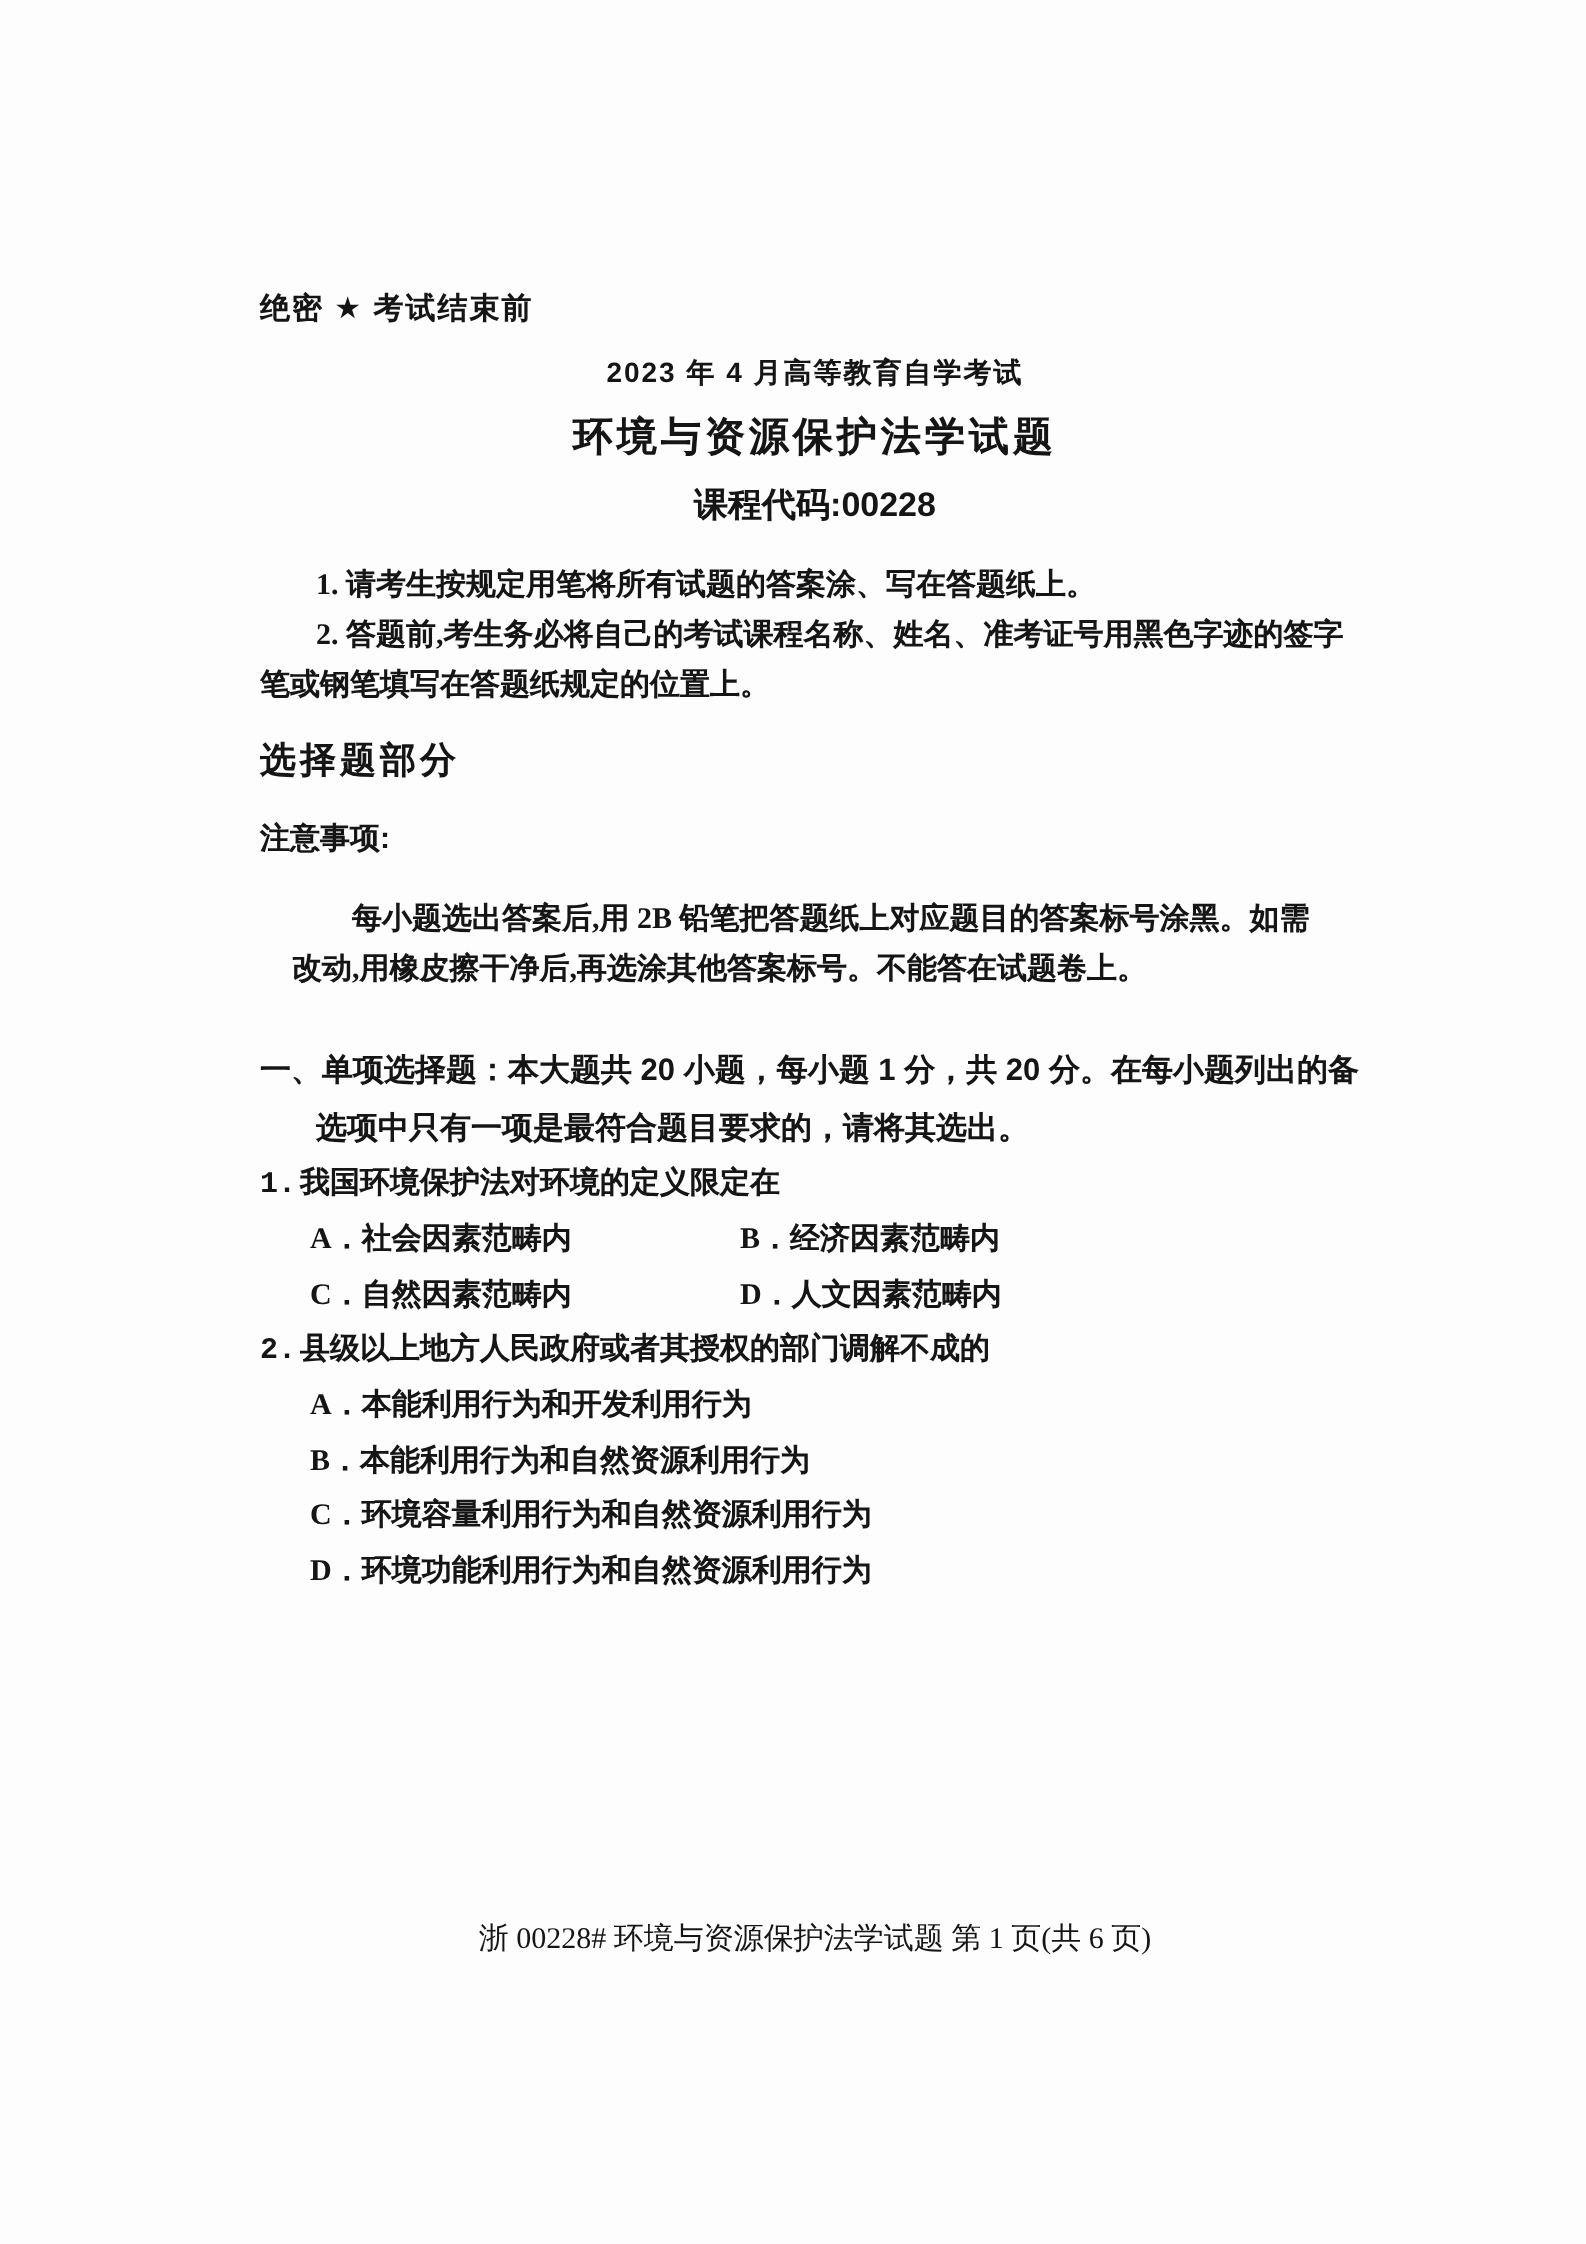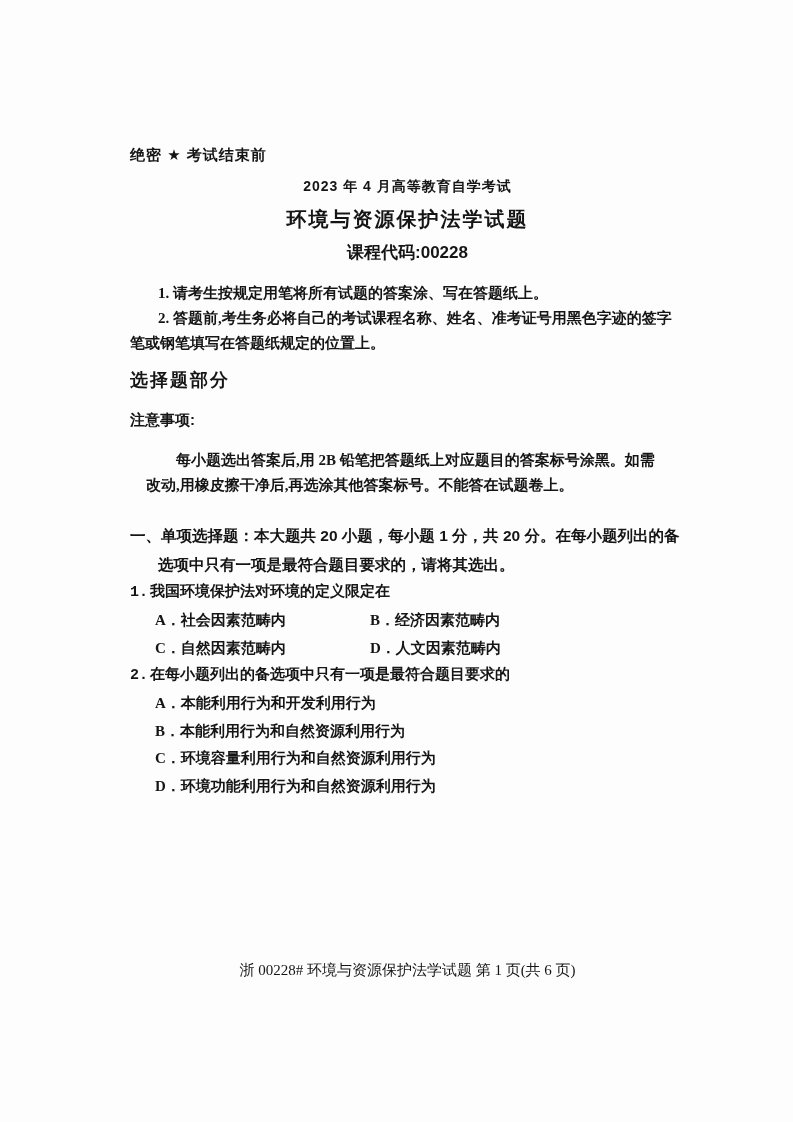--- a/index.html
+++ b/index.html
@@ -151,21 +151,21 @@
       <div class="q-stem"><span class="q-num">1.</span><span>我国环境保护法对环境的定义限定在</span></div>
       <div class="opts-grid">
         <div class="opt">A．社会因素范畴内</div>
         <div class="opt">B．经济因素范畴内</div>
         <div class="opt">C．自然因素范畴内</div>
         <div class="opt">D．人文因素范畴内</div>
       </div>
     </div>
 
     <div class="question">
-      <div class="q-stem"><span class="q-num">2.</span><span>在每小题列出的备选项中只有一项是最符合题目要求的</span></div>
+      <div class="q-stem"><span class="q-num">2.</span><span>县级以上地方人民政府或者其授权的部门调解不成的</span></div>
       <div class="opts-list">
         <div class="opt">A．本能利用行为和开发利用行为</div>
         <div class="opt">B．本能利用行为和自然资源利用行为</div>
         <div class="opt">C．环境容量利用行为和自然资源利用行为</div>
         <div class="opt">D．环境功能利用行为和自然资源利用行为</div>
       </div>
     </div>
 
 
   </div>

